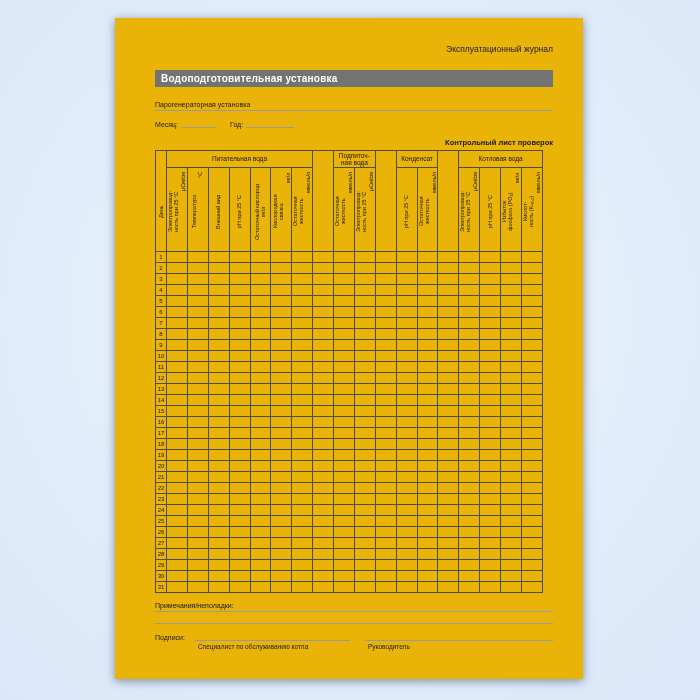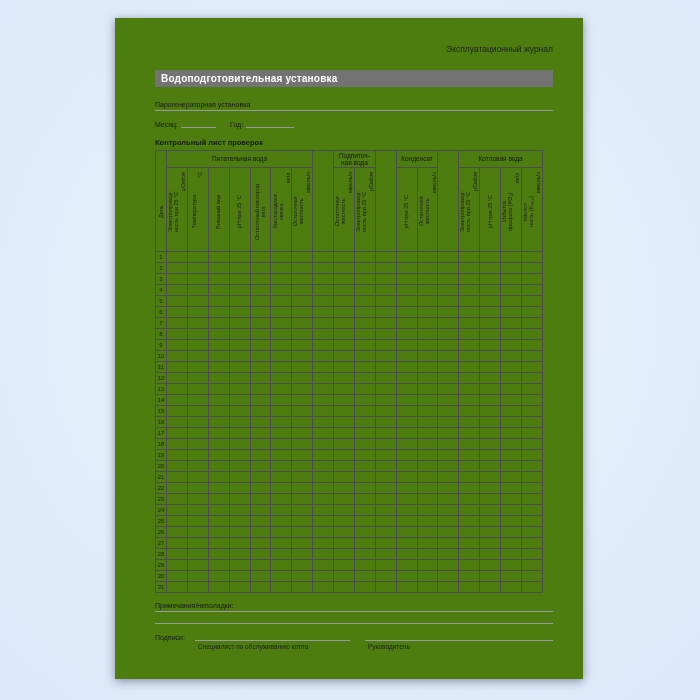--- a/index.html
+++ b/index.html
@@ -8,21 +8,21 @@
     font-family: "Liberation Sans", "DejaVu Sans", sans-serif;
     background: radial-gradient(130% 130% at 50% 45%, #eef5fc 0%, #ddeafa 45%, #cfe2f6 100%);
     position: relative;
     color: #1a1a1a;
     overflow: hidden;
   }
   .page {
     position: absolute;
     left: 115px; top: 18px;
     width: 468px; height: 661px;
-    background: #4d7c0f;
+    background: #eab308;
     box-shadow: 0 2px 9px rgba(50,60,80,0.55);
     padding: 0 30px 0 40px;
   }
   .journal-label {
     margin-top: 26px;
     text-align: right;
     font-size: 8.5px;
     color: #222;
   }
   .title-bar {
@@ -53,20 +53,21 @@
     border-bottom: 1px solid #9a9a9a;
     height: 8px;
   }
   .w35 { width: 35px; margin-left: 3px; }
   .w48 { width: 48px; margin-left: 3px; }
   .gap12 { margin-left: 14px; }
   .checklist-title {
     margin-top: 10px;
     font-size: 7.5px;
     font-weight: bold;
+    text-align: right;
   }
   table.grid {
     margin-top: 3px;
     border-collapse: collapse;
     table-layout: fixed;
     width: 388px;
   }
   table.grid th, table.grid td {
     border: 1px solid #4d4d4d;
     padding: 0;

